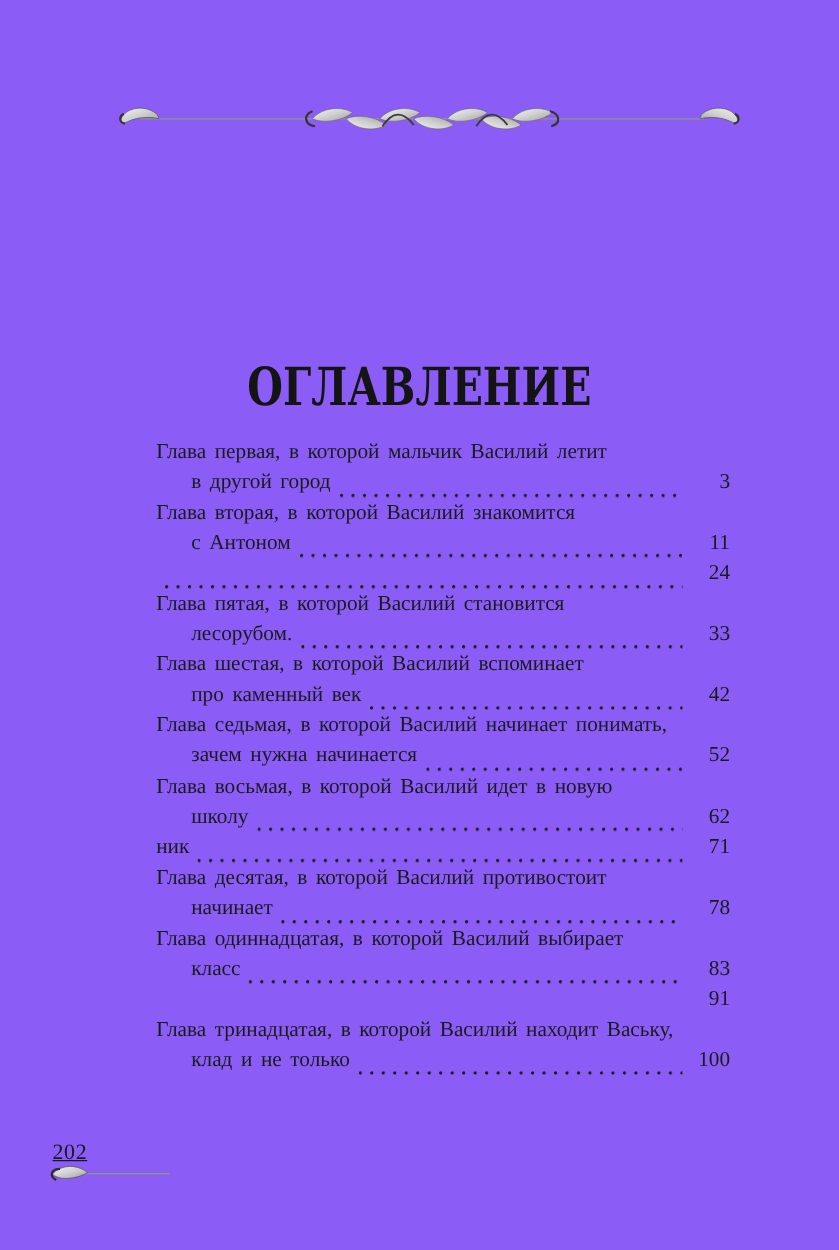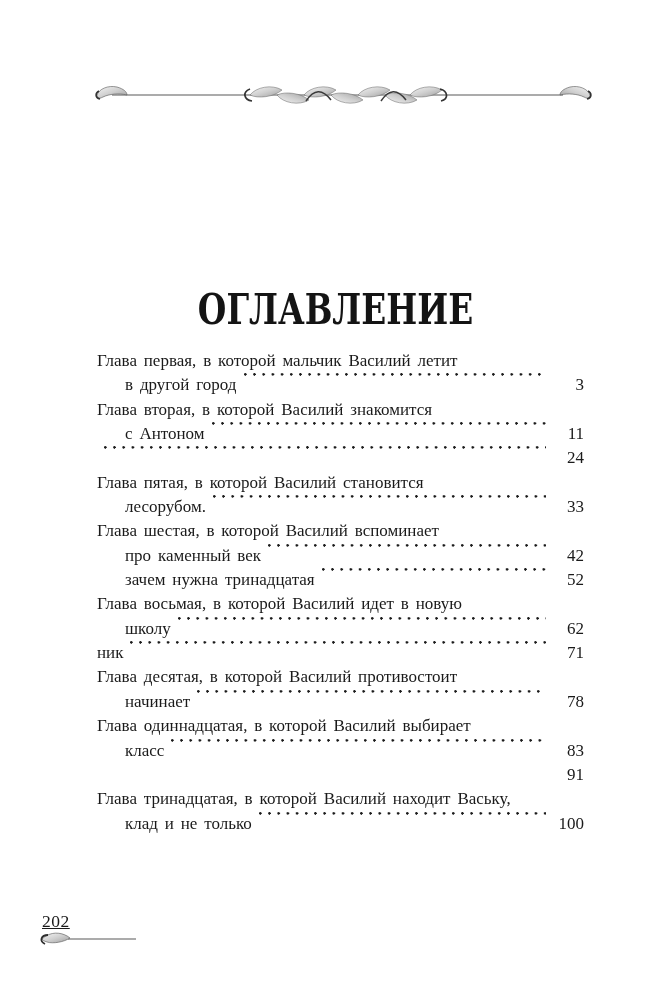--- a/index.html
+++ b/index.html
@@ -1,36 +1,36 @@
 <!DOCTYPE html>
 <html><head>
 <meta charset="utf-8">
 <style>
   html,body{margin:0;padding:0;background:#e9e9e9;}
   .page{
-    position:relative;width:671px;height:1000px;background:#ffffff;
+    position:relative;width:671px;height:1000px;background:#8b5cf6;
     font-family:"Liberation Serif",serif;color:#1a1a1a;overflow:hidden;
     margin:0 auto;
   }
   
   .ornament-top{position:absolute;left:0;top:80px;width:671px;height:30px;}
   
   .title{
     position:absolute;left:0;top:288px;width:671px;text-align:center;
     font-family:"DejaVu Serif",serif;font-weight:bold;font-size:42px;
     line-height:44px;color:#141414;letter-spacing:0px;
     transform:scaleX(0.78);transform-origin:50% 50%;
     white-space:nowrap;
   }
   
   .toc{
     position:absolute;left:97px;top:349px;width:487px;
     font-size:17px;line-height:24.35px;word-spacing:2.6px;
   }
-  .toc-line{display:flex;align-items:flex-start;}
+  .toc-line{display:flex;align-items:flex-end;margin-left:28px;}
   .toc-text{flex:0 0 auto;white-space:nowrap;}
   .toc-line.indent .toc-text{padding-left:28px;}
   .dots{
     flex:1 1 auto;min-width:18px;height:3px;
     background-image:radial-gradient(circle at 1.3px 1.4px,#1c1c1c 1.05px,transparent 1.5px);
     background-size:9.2px 3px;background-repeat:repeat-x;background-position:left bottom;
     margin:0 10px 0 7px;
   }
   .spacer{flex:1 1 auto;}
   .pageno{flex:0 0 auto;min-width:28px;text-align:right;white-space:nowrap;}
@@ -118,22 +118,25 @@
         <span class="pageno">33</span>
       </div>
       <div class="toc-line">
         <span class="toc-text">Глава шестая, в которой Василий вспоминает</span>
       </div>
       <div class="toc-line indent">
         <span class="toc-text">про каменный век</span>
         <span class="dots"></span>
         <span class="pageno">42</span>
       </div>
+      <div class="toc-line">
+        <span class="toc-text">Глава седьмая, в которой Василий начинает понимать,</span>
+      </div>
       <div class="toc-line indent">
-        <span class="toc-text">зачем нужна тринадцатая</span>
+        <span class="toc-text">зачем нужна начинается</span>
         <span class="dots"></span>
         <span class="pageno">52</span>
       </div>
       <div class="toc-line">
         <span class="toc-text">Глава восьмая, в которой Василий идет в новую</span>
       </div>
       <div class="toc-line indent">
         <span class="toc-text">школу</span>
         <span class="dots"></span>
         <span class="pageno">62</span>

